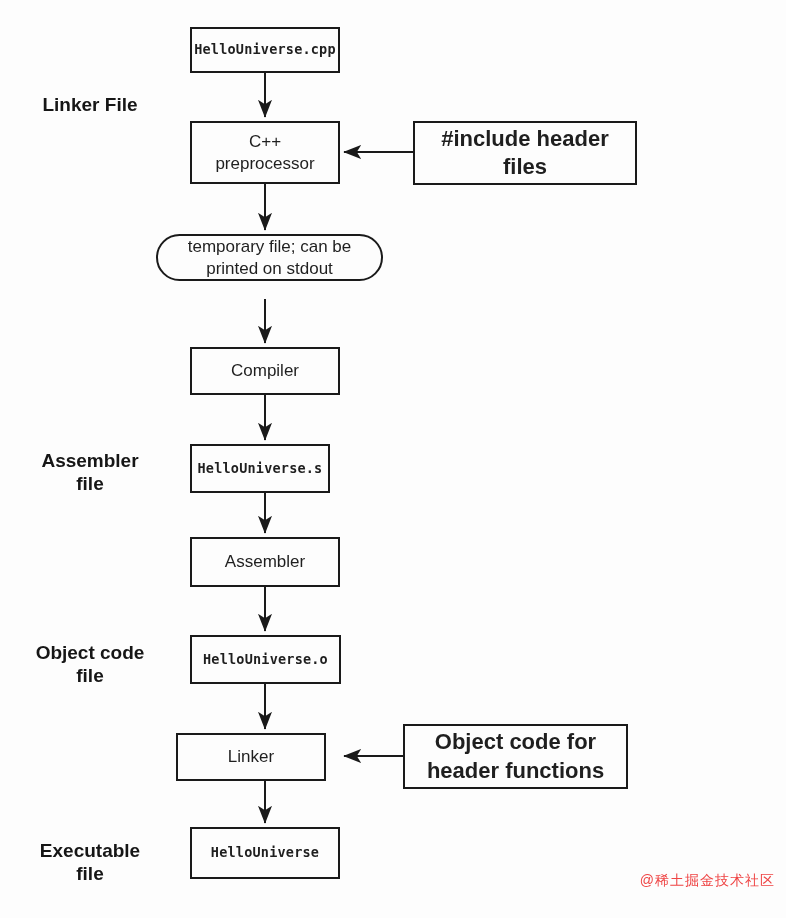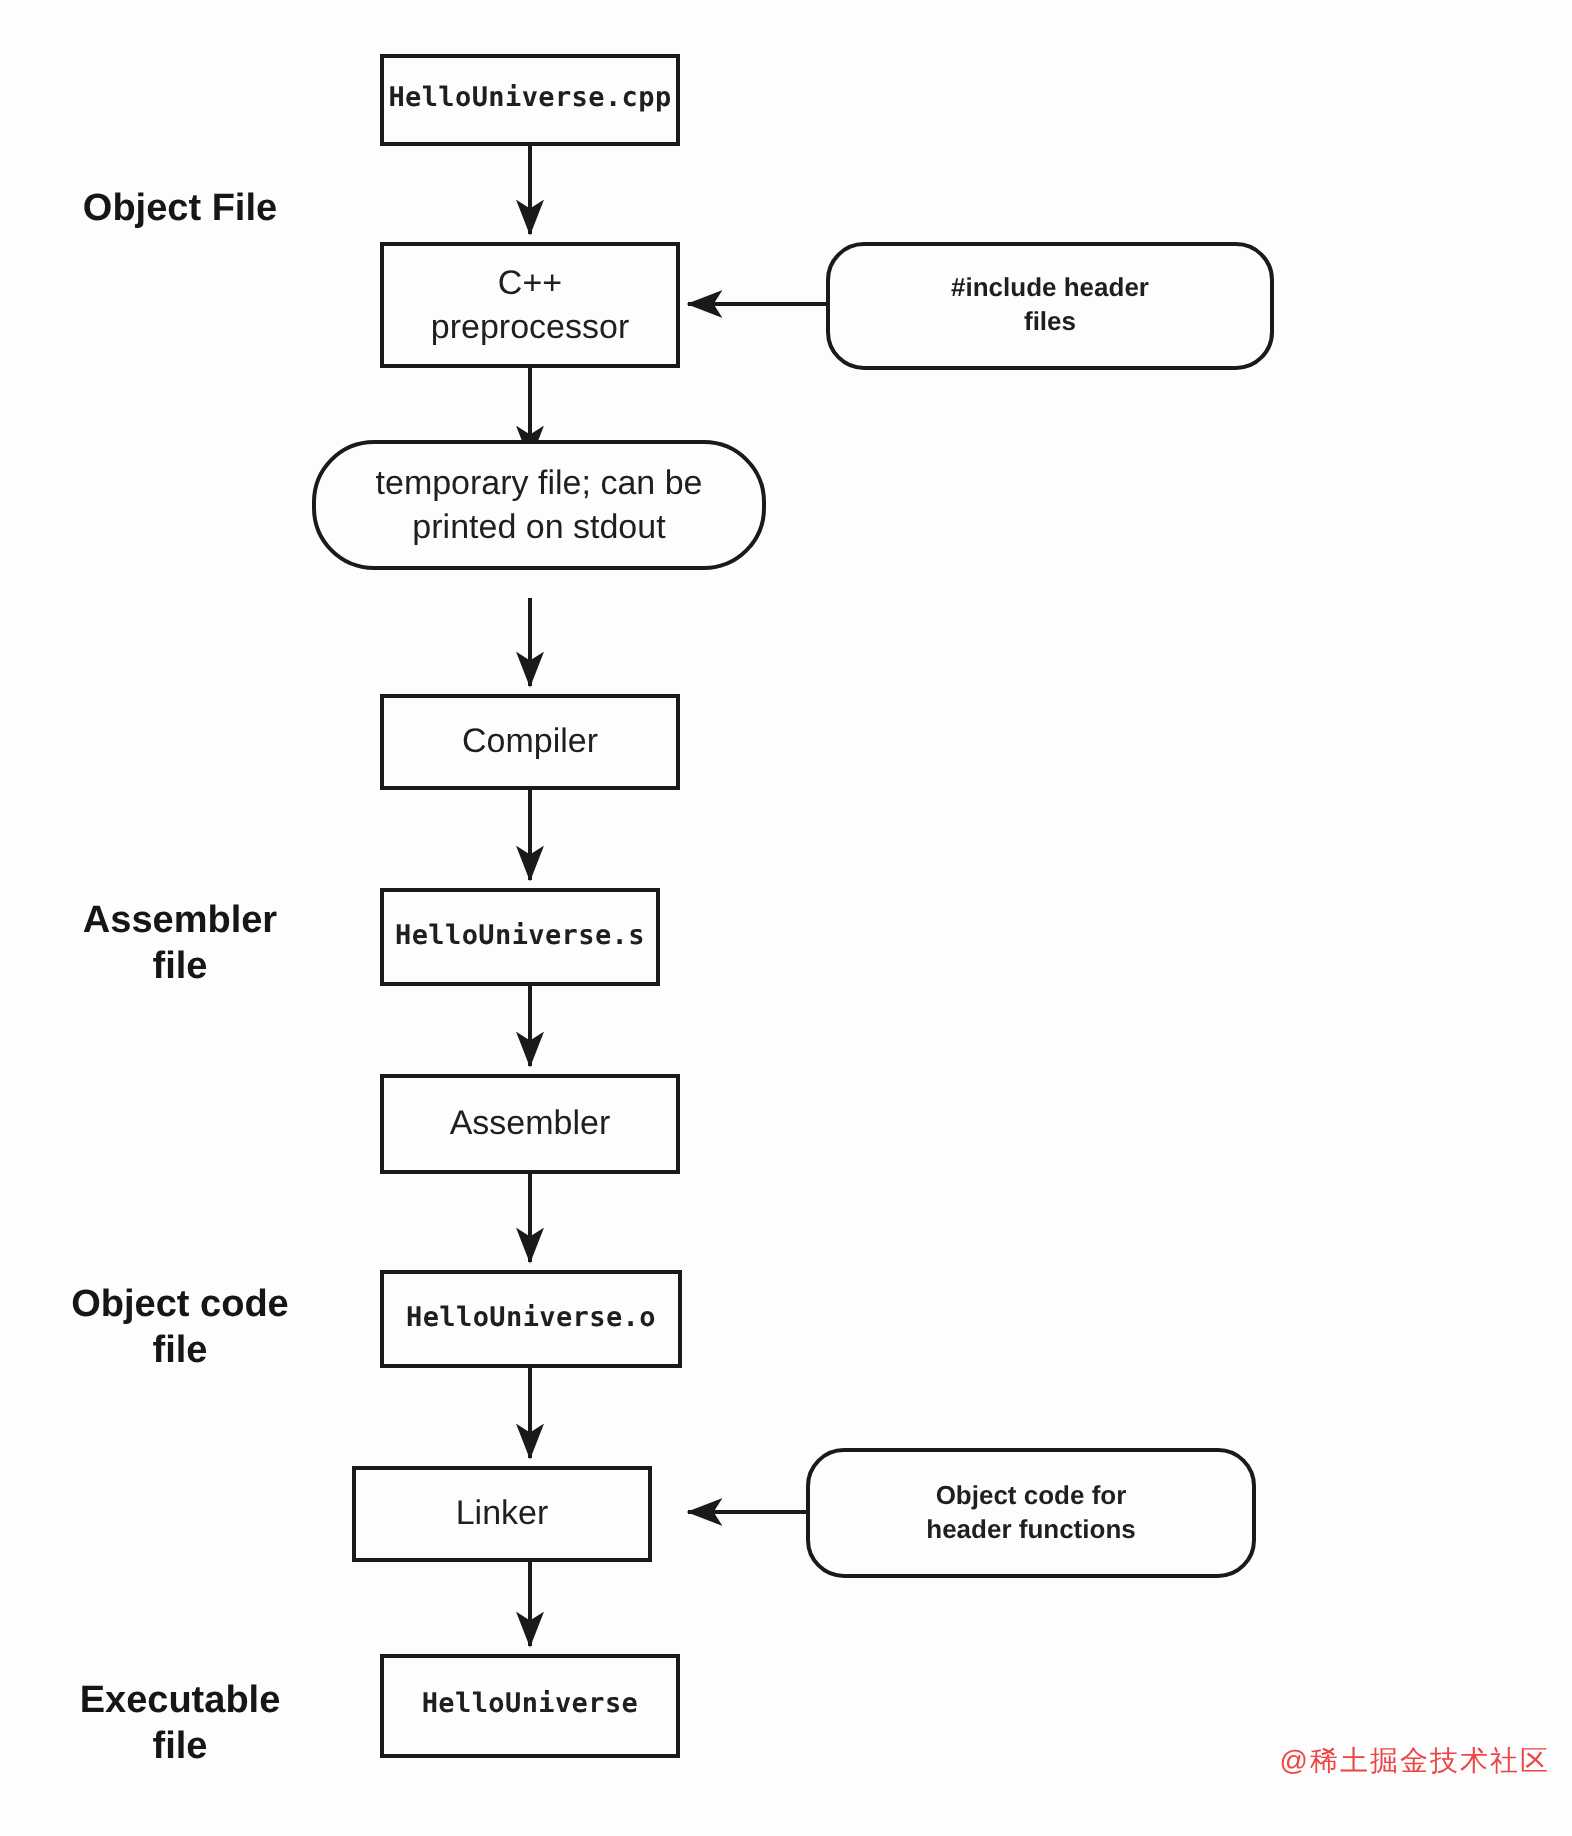--- a/index.html
+++ b/index.html
@@ -30,37 +30,36 @@
     color: #1f1f1f;
   }
   .node.mono {
     font-family: "DejaVu Sans Mono", "Liberation Mono", monospace;
     font-weight: bold;
     font-size: 13.5px;
     letter-spacing: 0.2px;
   }
   .node.bold {
     font-weight: bold;
-    font-size: 13px;
-    border-radius: 19px;
+    font-size: 22px;
   }
   .stage-label {
     position: absolute;
     font-weight: bold;
     font-size: 19px;
     line-height: 1.22;
     text-align: center;
     white-space: pre-line;
     color: #161616;
   }
   
   .n-cpp        { left: 190px; top: 27px;  width: 150px; height: 46px; }
   .n-pre        { left: 190px; top: 121px; width: 150px; height: 63px; }
   .n-inc        { left: 413px; top: 121px; width: 224px; height: 64px; }
-  .n-tmp        { left: 156px; top: 220px; width: 227px; height: 65px; border-radius: 31px; }
+  .n-tmp        { left: 156px; top: 234px; width: 227px; height: 47px; border-radius: 31px; }
   .n-comp       { left: 190px; top: 347px; width: 150px; height: 48px; }
   .n-s          { left: 190px; top: 444px; width: 140px; height: 49px; }
   .n-asm        { left: 190px; top: 537px; width: 150px; height: 50px; }
   .n-o          { left: 190px; top: 635px; width: 151px; height: 49px; }
   .n-link       { left: 176px; top: 733px; width: 150px; height: 48px; }
   .n-lib        { left: 403px; top: 724px; width: 225px; height: 65px; }
   .n-exe        { left: 190px; top: 827px; width: 150px; height: 52px; }
 
   .l-source     { left: 15px;  top: 93px;  width: 150px; }
   .l-assembler  { left: 15px;  top: 449px; width: 150px; }
@@ -116,21 +115,21 @@
 printed on stdout</div>
   <div class="node n-comp">Compiler</div>
   <div class="node mono n-s">HelloUniverse.s</div>
   <div class="node n-asm">Assembler</div>
   <div class="node mono n-o">HelloUniverse.o</div>
   <div class="node n-link">Linker</div>
   <div class="node bold n-lib">Object code for
 header functions</div>
   <div class="node mono n-exe">HelloUniverse</div>
 
-  <div class="stage-label l-source">Object File</div>
+  <div class="stage-label l-source">Linker File</div>
   <div class="stage-label l-assembler">Assembler
 file</div>
   <div class="stage-label l-object">Object code
 file</div>
   <div class="stage-label l-exec">Executable
 file</div>
 
   <div class="watermark">@稀土掘金技术社区</div>
 
 </div>

